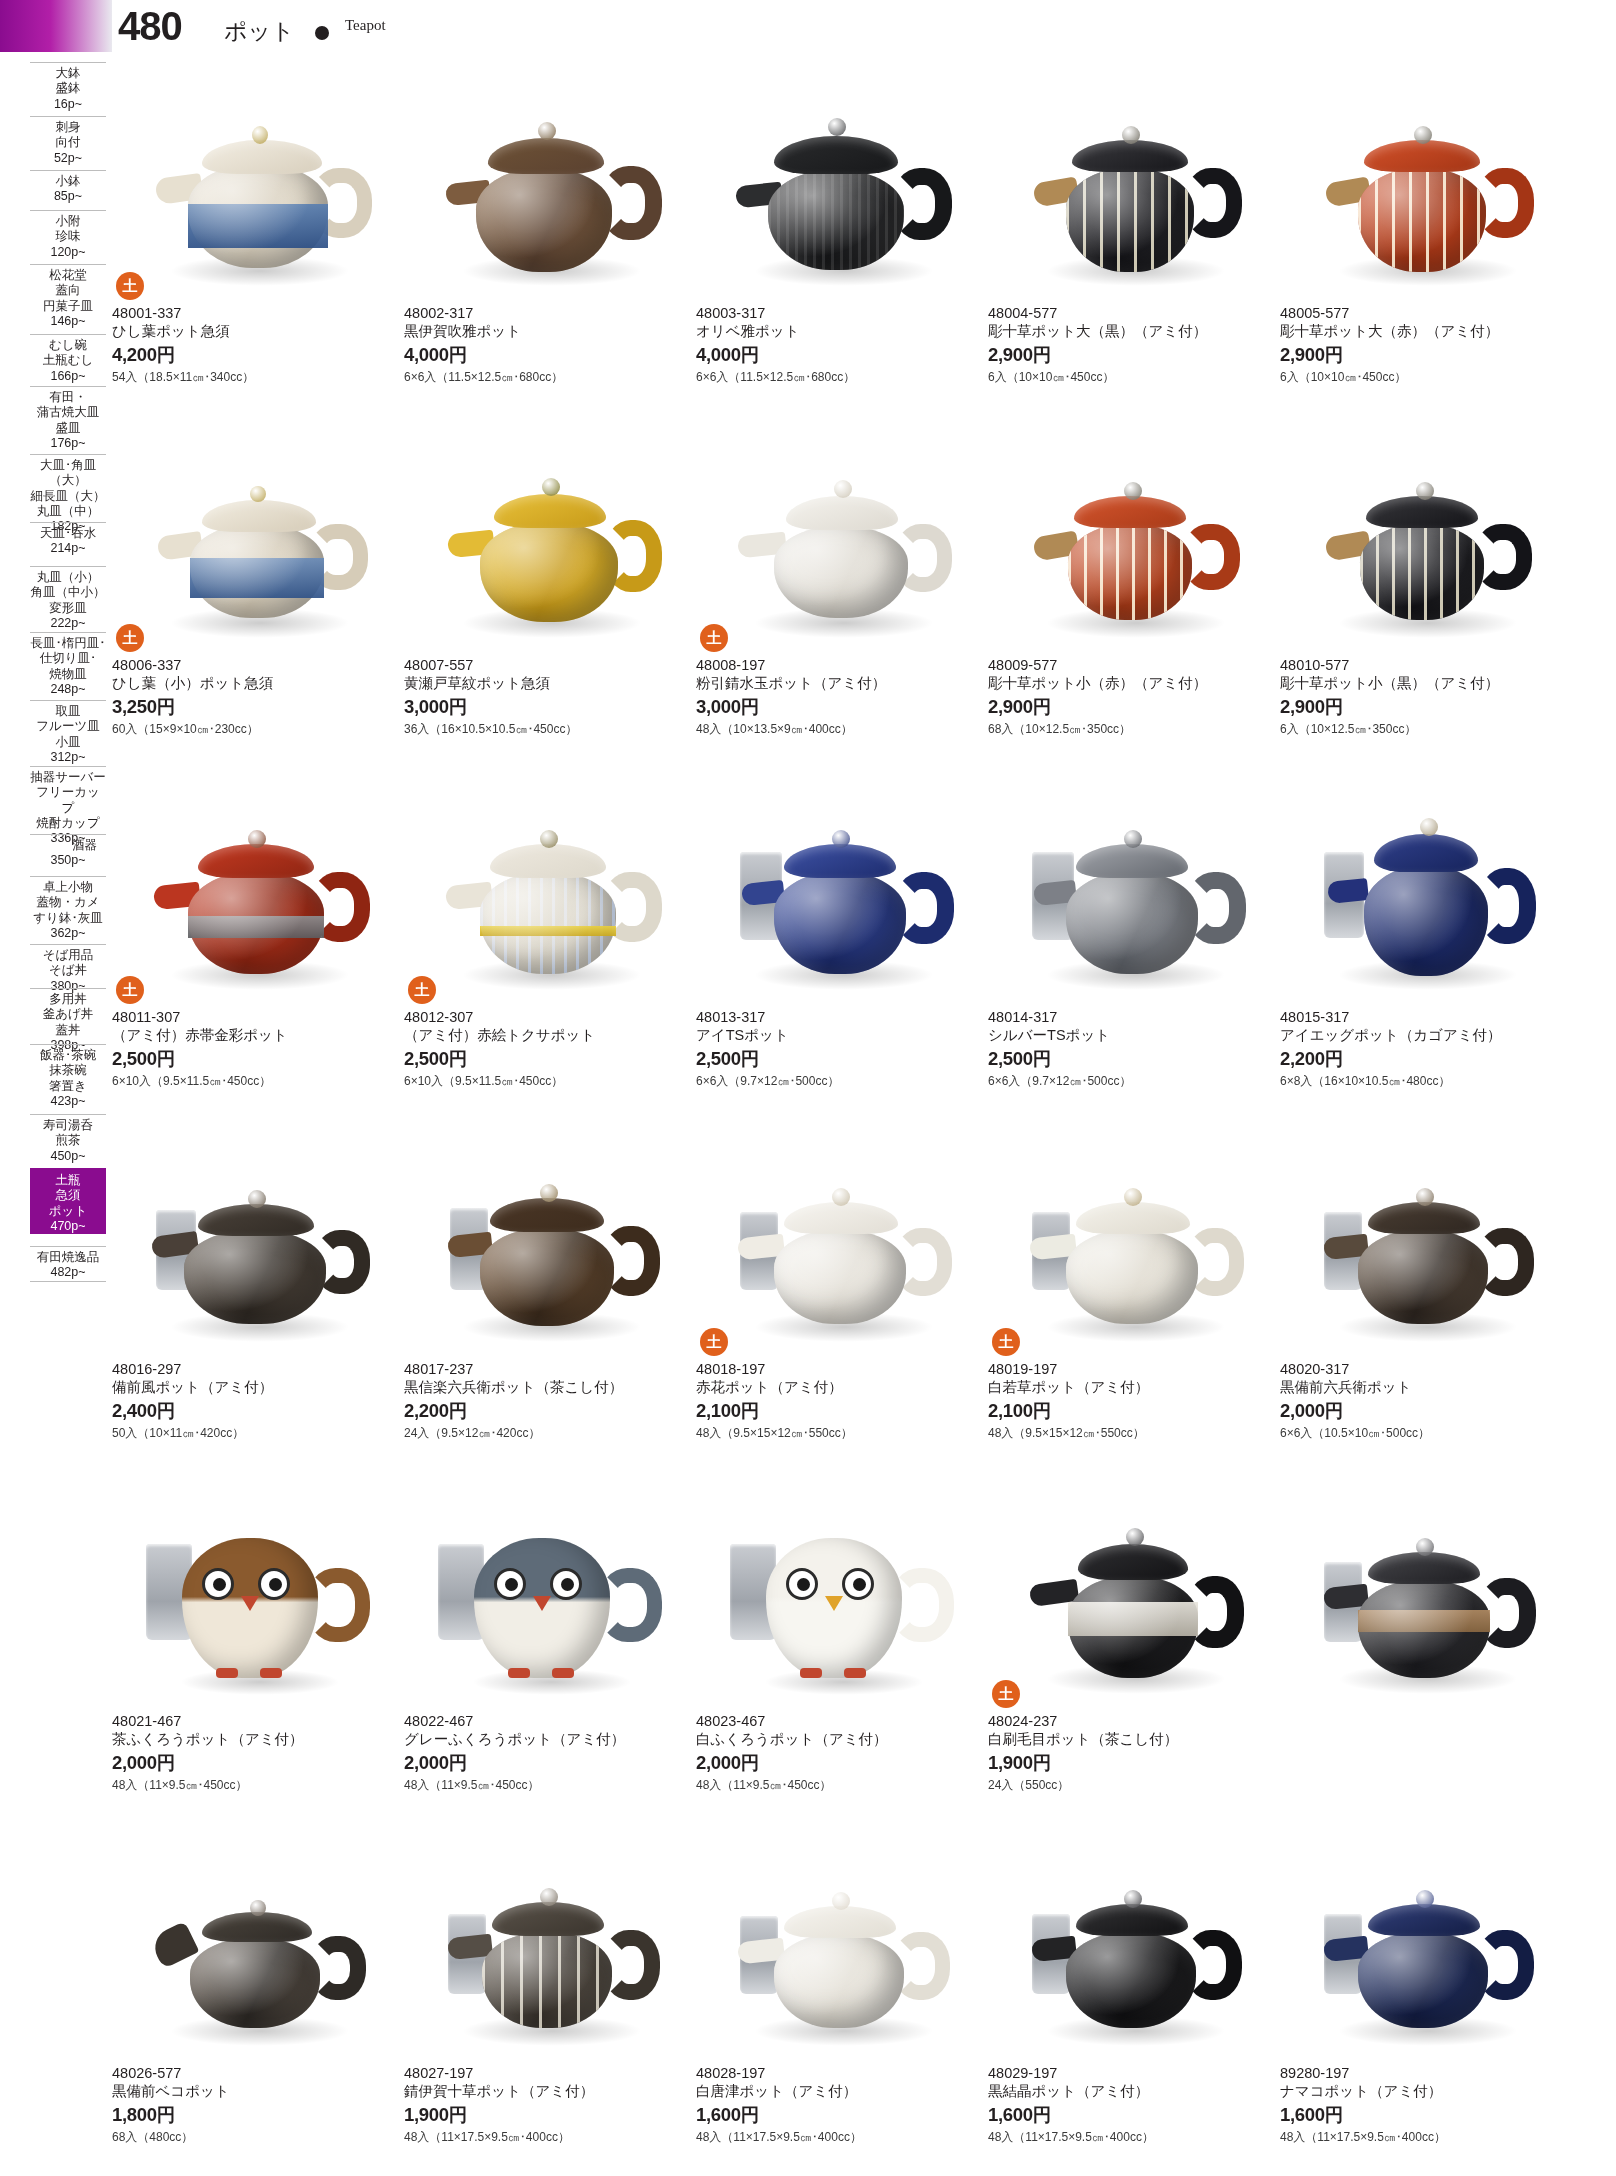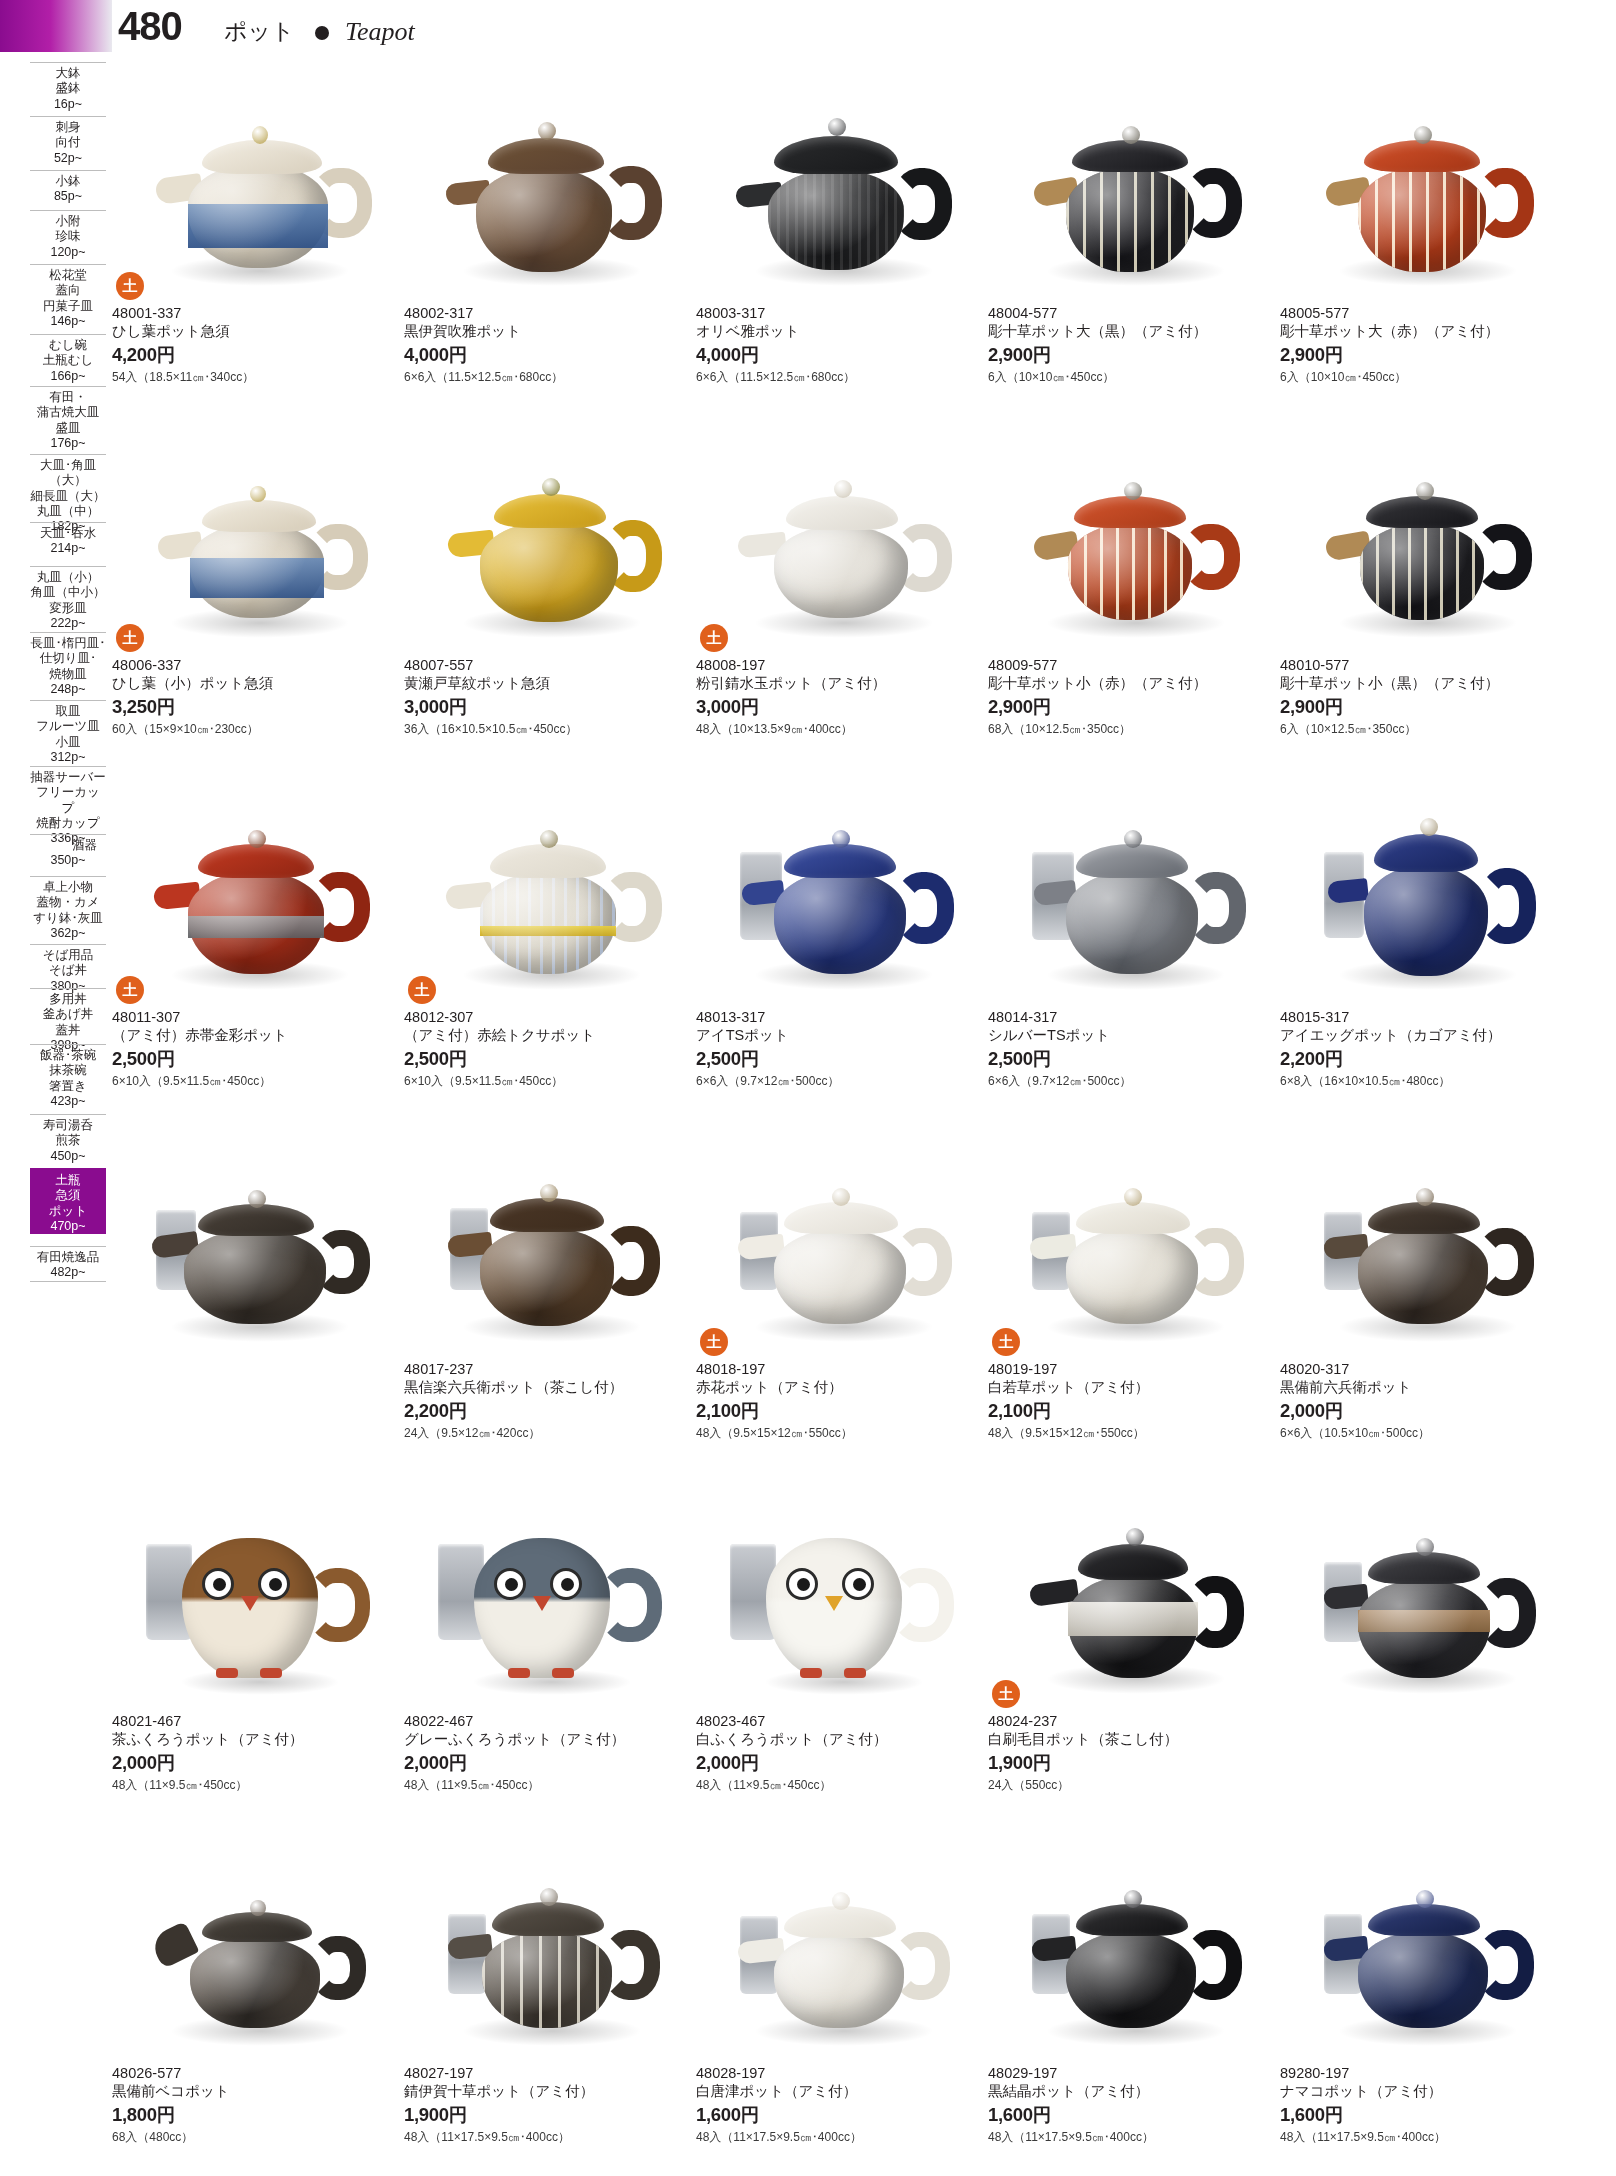--- a/index.html
+++ b/index.html
@@ -30,21 +30,21 @@
     position:absolute; left:224px; top:16px;
     font-size:23px; color:#231f20;
   }
   #header-dot {
     position:absolute; left:315px; top:26px;
     width:14px; height:14px; border-radius:50%; background:#231f20;
   }
   #header-title-en {
     position:absolute; left:345px; top:17px;
     font-family:"Liberation Serif", serif;
-    font-style:italic; font-size:26px; color:#231f20;
+    font-size:15px; color:#231f20;
   }
 
   
   #rail {
     position:absolute; left:0; top:52px; width:110px; height:2124px;
     background:#ffffff;
   }
   .rail-item {
     position:absolute; left:30px; width:76px;
     border-top:1px solid #bdbdbd;
@@ -518,20 +518,26 @@
           <div class="strainer" style="left:46px;top:98px;width:40px;height:80px;"></div>
           <div class="handle" style="left:204px;top:118px;width:56px;height:64px;border-width:16px;border-color:#302a24;border-left-color:transparent;"></div>
           <div class="spout" style="left:42px;top:122px;width:46px;height:22px;background:#4a4038;border-radius:18px 6px 6px 20px;transform:rotate(-8deg);"></div>
           <div class="body" style="left:74px;top:118px;width:142px;height:94px;background:linear-gradient(115deg,#5c5248 0%, #302a24 55%, #5c5248 100%);box-shadow:inset -14px -10px 26px rgba(0,0,0,.35), inset 10px 8px 20px rgba(255,255,255,.18);">
             <div class="glossy" style="left:0;top:0;width:100%;height:100%;"></div>
           </div>
           <div class="lid" style="left:88px;top:92px;width:116px;height:32px;background:linear-gradient(160deg,#4a423a,#302a24);box-shadow:inset 0 4px 10px rgba(255,255,255,.25);"></div>
           <div class="knob" style="left:138px;top:78px;width:18px;height:18px;background:radial-gradient(circle at 35% 30%, #fff8, #6b5f50);"></div>
         </div>
       </div>
+      <div class="info">
+        <div class="code">48016-297</div>
+        <div class="name">備前風ポット（アミ付）</div>
+        <div class="price">2,400円</div>
+        <div class="spec">50入（10×11㎝･420cc）</div>
+      </div>
     </div>
     <div class="cell" style="left: 292px; top: 1060px;">
       <div class="photo">
         <div class="stage">
           <div class="shadow" style="left:60px;top:200px;width:180px;height:30px;"></div>
           <div class="strainer" style="left:48px;top:96px;width:38px;height:82px;"></div>
           <div class="handle" style="left:200px;top:114px;width:58px;height:70px;border-width:16px;border-color:#3d2c1d;border-left-color:transparent;"></div>
           <div class="spout" style="left:46px;top:122px;width:44px;height:22px;background:#6a4e34;border-radius:18px 6px 6px 20px;transform:rotate(-6deg);"></div>
           <div class="body" style="left:78px;top:116px;width:134px;height:98px;background:linear-gradient(115deg,#7a5a3c 0%, #3d2c1d 55%, #7a5a3c 100%);box-shadow:inset -14px -10px 26px rgba(0,0,0,.35), inset 10px 8px 20px rgba(255,255,255,.18);">
             <div class="glossy" style="left:0;top:0;width:100%;height:100%;"></div>

